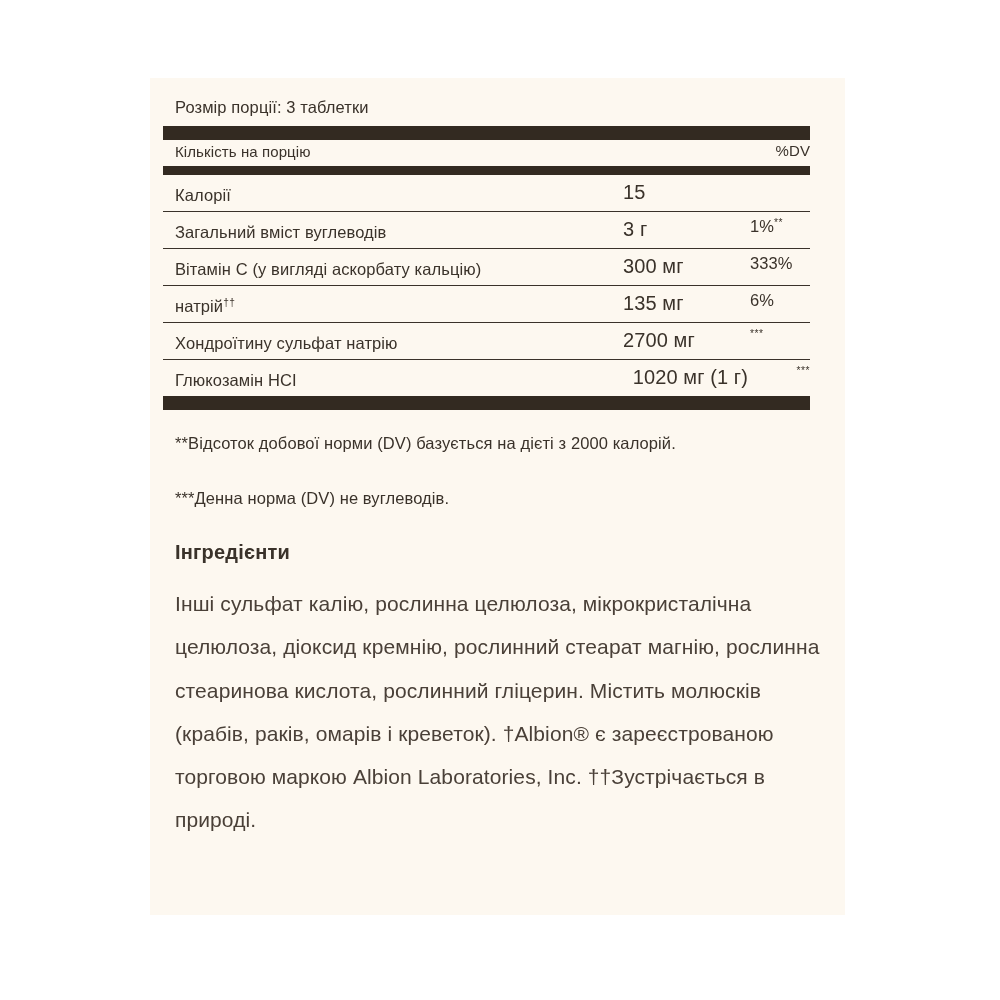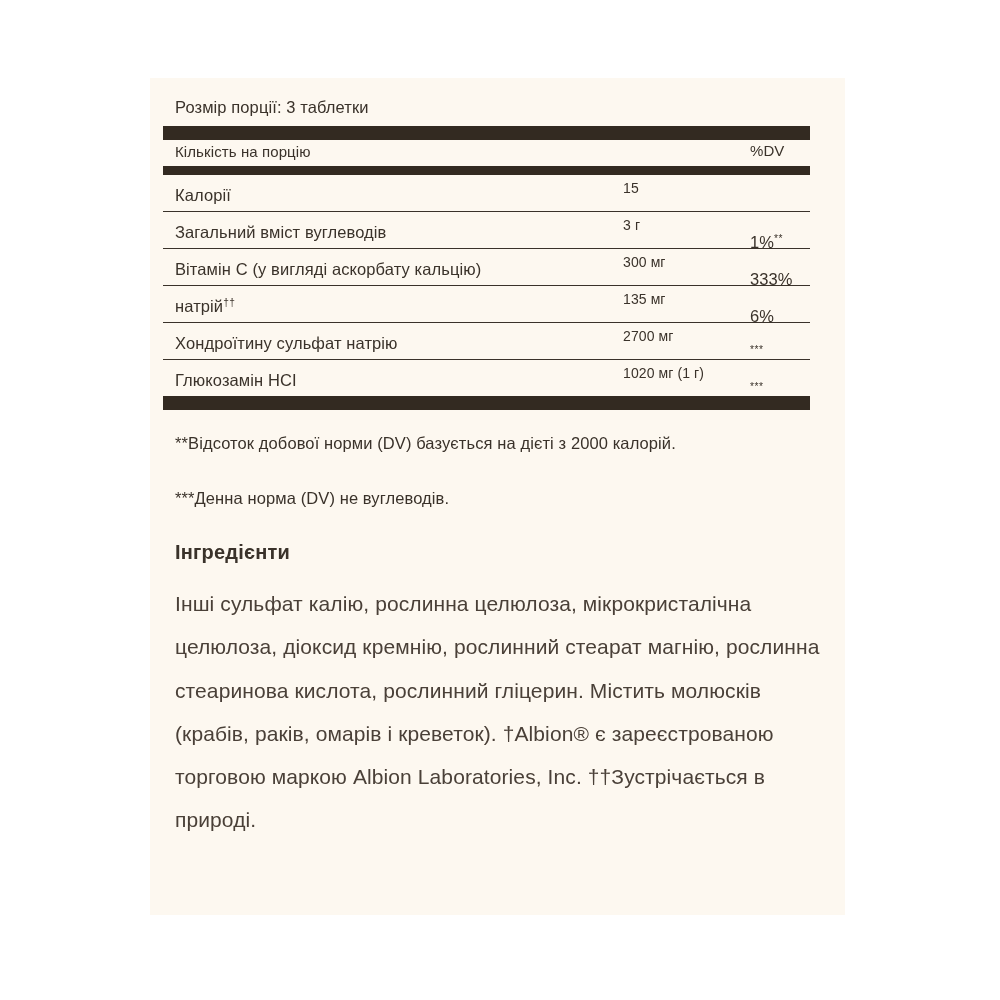--- a/index.html
+++ b/index.html
@@ -58,21 +58,21 @@
     background: #332a21;
     width: 100%;
   }
 
   .row {
     position: relative;
     width: 100%;
     border-bottom: 1.5px solid #3a322a;
     box-sizing: border-box;
   }
-  .row.no-rule { border-bottom: none; }
+  .row.no-rule { border-bottom: none; text-align: right; }
 
   .row-inner {
     position: relative;
     min-height: 36px;
   }
 
   .cell-label {
     position: absolute;
     left: 12px;
     bottom: 5px;
@@ -81,36 +81,35 @@
     letter-spacing: 0.1px;
     line-height: 1.25;
     max-width: 455px;
   }
 
   .cell-amount {
     position: absolute;
     left: 460px;
     top: 3px;
     width: 125px;
-    font-size: 14px;
+    font-size: 20px;
     color: #3a322a;
     line-height: 1.45;
     letter-spacing: 0.1px;
   }
 
   .cell-dv {
     position: absolute;
     left: 587px;
     top: 3px;
     width: 60px;
     font-size: 16.5px;
     color: #3a322a;
     line-height: 1.45;
     letter-spacing: 0.1px;
-    margin-top: 16px;
   }
 
   
   .hdr-row .cell-label {
     bottom: 4px;
     font-size: 15px;
   }
   .hdr-row .cell-dv {
     top: auto;
     bottom: 4px;

